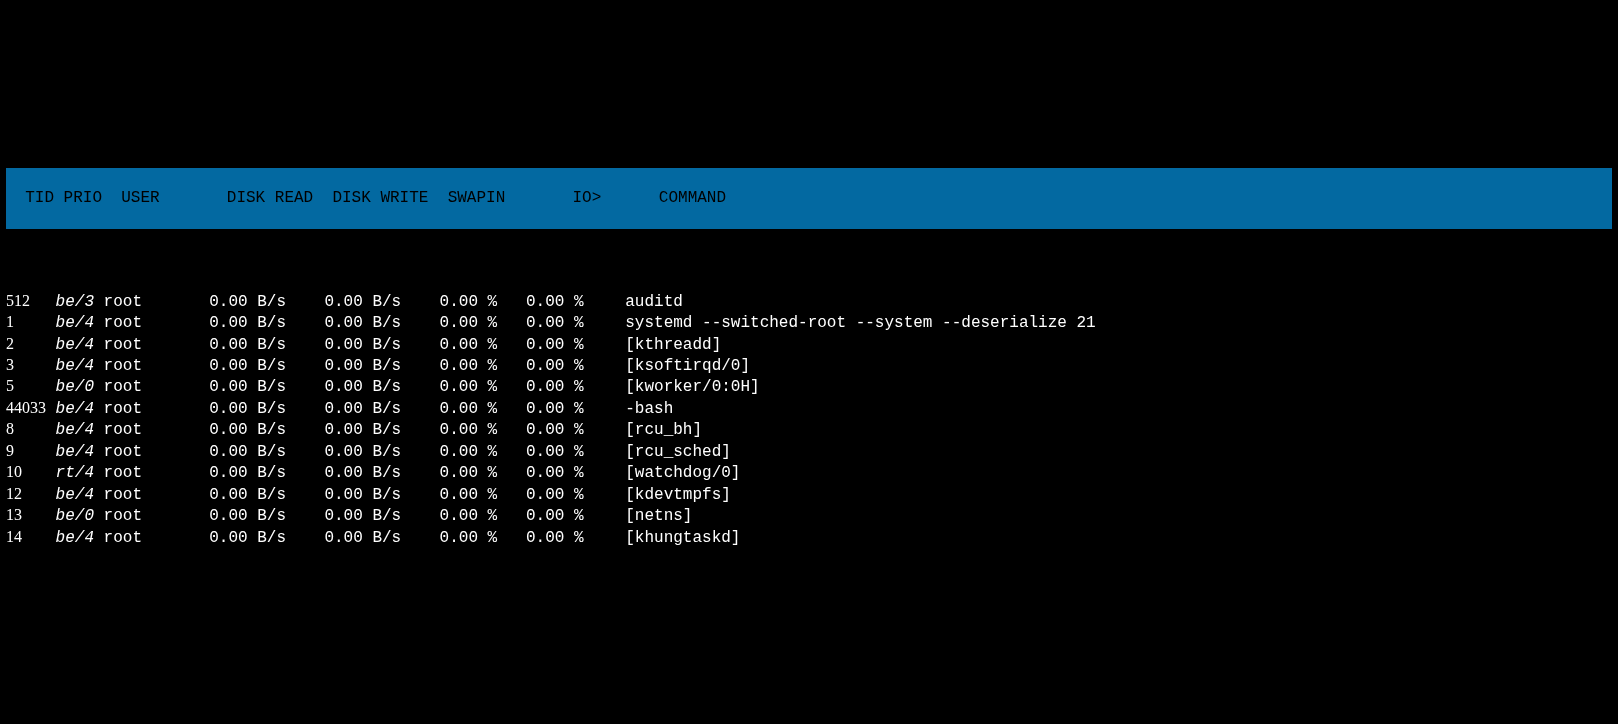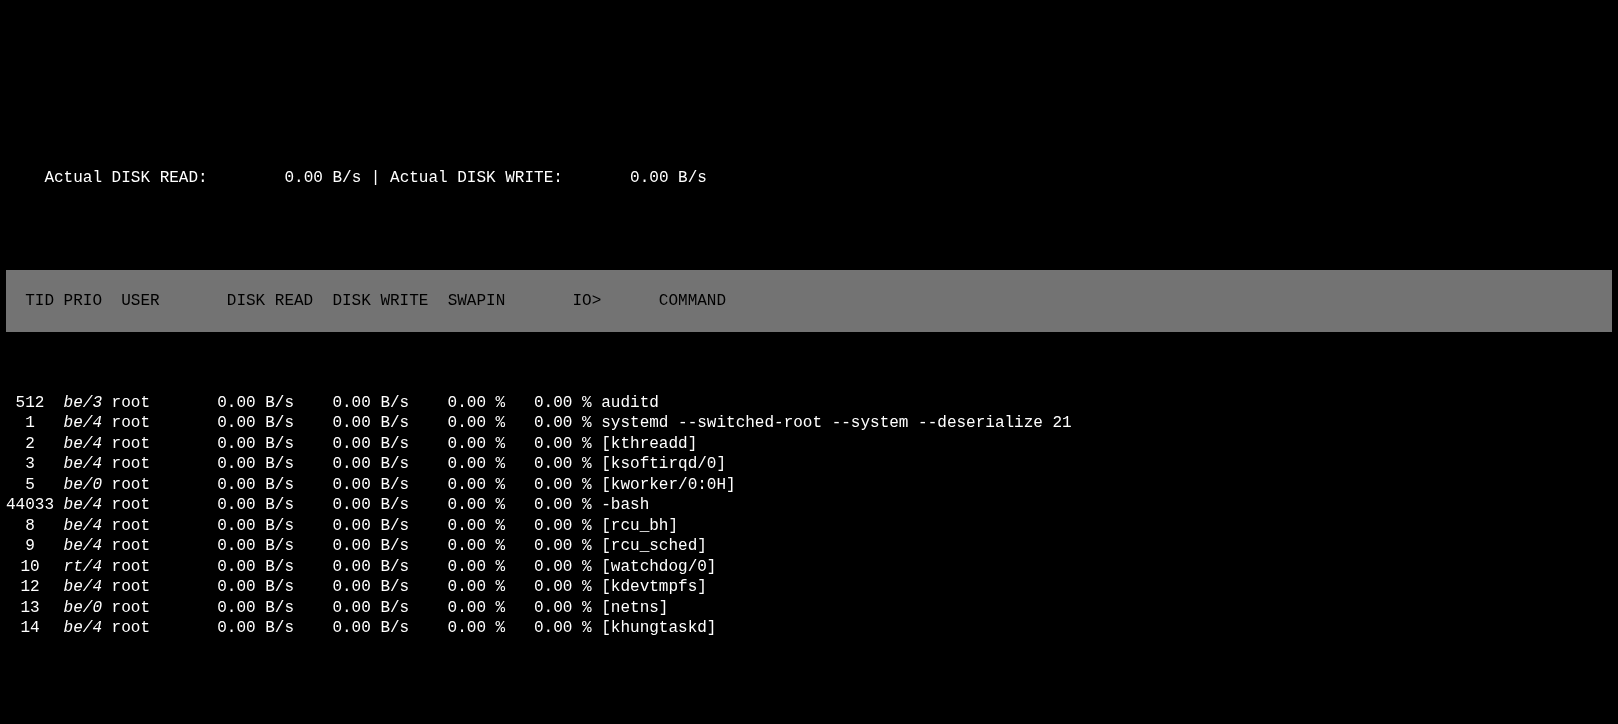--- a/index.html
+++ b/index.html
@@ -9,37 +9,37 @@
       color: #fff;
       font-family: "Courier New", monospace;
       font-size: 16px;
       line-height: 1.28;
       white-space: pre;
     }
     .terminal {
       padding: 4px 6px;
     }
     .header-row {
-      background: #737373;
+      background: #0369a1;
       color: #000;
     }
     .row span, .summary span, .header-row span {
       display: inline-block;
     }
-    .c-tid { width: 5ch; text-align: center; }
+    .c-tid { width: 5ch; text-align: left; font-family: Liberation Serif, serif; }
     .c-sp  { width: 1ch; }
     .c-prio{ width: 4ch; font-style: italic; }
     .c-user{ width: 9ch; }
     .c-dr  { width: 10ch; text-align: right; }
     .c-dw  { width: 11ch; text-align: right; }
     .c-sw  { width: 7ch; text-align: right; }
     .c-swu { width: 2ch; }
     .c-io  { width: 7ch; text-align: right; }
     .c-iou { width: 2ch; }
-    .c-cmd { padding-left: 0; }
+    .c-cmd { padding-left: 0; margin-left: 32px; }
 
     .h-tid { width: 5ch; text-align: right; }
     .h-prio{ width: 5ch; padding-left: 1ch; }
     .h-user{ width: 9ch; padding-left: 1ch;}
     .h-dr  { width: 11ch; text-align: right; }
     .h-dw  { width: 12ch; text-align: right; }
     .h-sw  { width: 8ch; text-align: right; }
     .h-io  { width: 10ch; text-align: right; padding-right:1ch;}
     .h-cmd { padding-left: 5ch; }
 
@@ -49,23 +49,20 @@
     .sum-lbl2 { width: 19ch; }
     .sum-val2 { width: 14ch; text-align: right; }
   </style>
 </head>
 <body>
 
 
 
 <div class="terminal">
 
-  <div class="summary">
-    <span class="sum-lbl1">Actual DISK READ:</span><span class="sum-val1">0.00 B/s</span><span class="sum-sep">|</span><span class="sum-lbl2">Actual DISK WRITE:</span><span class="sum-val2">0.00 B/s</span>
-  </div>
 
   <div class="header-row">
 <span class="h-tid">TID</span><span class="h-prio">PRIO</span><span class="h-user">USER</span><span class="h-dr">DISK READ</span><span class="h-dw">DISK WRITE</span><span class="h-sw">SWAPIN</span><span class="h-io">IO&gt;</span><span class="h-cmd">COMMAND</span>
   </div>
 
   <div id="rows"><div class="row"><span class="c-tid">512</span><span class="c-sp"> </span><span class="c-prio">be/3</span><span class="c-sp"> </span><span class="c-user">root</span><span class="c-dr">0.00 B/s</span><span class="c-sp"> </span><span class="c-dw">0.00 B/s</span><span class="c-sp"> </span><span class="c-sw">0.00</span><span class="c-swu"> %</span><span class="c-io">0.00</span><span class="c-iou"> %</span><span class="c-sp"> </span><span class="c-cmd">auditd</span></div><div class="row"><span class="c-tid">1</span><span class="c-sp"> </span><span class="c-prio">be/4</span><span class="c-sp"> </span><span class="c-user">root</span><span class="c-dr">0.00 B/s</span><span class="c-sp"> </span><span class="c-dw">0.00 B/s</span><span class="c-sp"> </span><span class="c-sw">0.00</span><span class="c-swu"> %</span><span class="c-io">0.00</span><span class="c-iou"> %</span><span class="c-sp"> </span><span class="c-cmd">systemd --switched-root --system --deserialize 21</span></div><div class="row"><span class="c-tid">2</span><span class="c-sp"> </span><span class="c-prio">be/4</span><span class="c-sp"> </span><span class="c-user">root</span><span class="c-dr">0.00 B/s</span><span class="c-sp"> </span><span class="c-dw">0.00 B/s</span><span class="c-sp"> </span><span class="c-sw">0.00</span><span class="c-swu"> %</span><span class="c-io">0.00</span><span class="c-iou"> %</span><span class="c-sp"> </span><span class="c-cmd">[kthreadd]</span></div><div class="row"><span class="c-tid">3</span><span class="c-sp"> </span><span class="c-prio">be/4</span><span class="c-sp"> </span><span class="c-user">root</span><span class="c-dr">0.00 B/s</span><span class="c-sp"> </span><span class="c-dw">0.00 B/s</span><span class="c-sp"> </span><span class="c-sw">0.00</span><span class="c-swu"> %</span><span class="c-io">0.00</span><span class="c-iou"> %</span><span class="c-sp"> </span><span class="c-cmd">[ksoftirqd/0]</span></div><div class="row"><span class="c-tid">5</span><span class="c-sp"> </span><span class="c-prio">be/0</span><span class="c-sp"> </span><span class="c-user">root</span><span class="c-dr">0.00 B/s</span><span class="c-sp"> </span><span class="c-dw">0.00 B/s</span><span class="c-sp"> </span><span class="c-sw">0.00</span><span class="c-swu"> %</span><span class="c-io">0.00</span><span class="c-iou"> %</span><span class="c-sp"> </span><span class="c-cmd">[kworker/0:0H]</span></div><div class="row"><span class="c-tid">44033</span><span class="c-sp"> </span><span class="c-prio">be/4</span><span class="c-sp"> </span><span class="c-user">root</span><span class="c-dr">0.00 B/s</span><span class="c-sp"> </span><span class="c-dw">0.00 B/s</span><span class="c-sp"> </span><span class="c-sw">0.00</span><span class="c-swu"> %</span><span class="c-io">0.00</span><span class="c-iou"> %</span><span class="c-sp"> </span><span class="c-cmd">-bash</span></div><div class="row"><span class="c-tid">8</span><span class="c-sp"> </span><span class="c-prio">be/4</span><span class="c-sp"> </span><span class="c-user">root</span><span class="c-dr">0.00 B/s</span><span class="c-sp"> </span><span class="c-dw">0.00 B/s</span><span class="c-sp"> </span><span class="c-sw">0.00</span><span class="c-swu"> %</span><span class="c-io">0.00</span><span class="c-iou"> %</span><span class="c-sp"> </span><span class="c-cmd">[rcu_bh]</span></div><div class="row"><span class="c-tid">9</span><span class="c-sp"> </span><span class="c-prio">be/4</span><span class="c-sp"> </span><span class="c-user">root</span><span class="c-dr">0.00 B/s</span><span class="c-sp"> </span><span class="c-dw">0.00 B/s</span><span class="c-sp"> </span><span class="c-sw">0.00</span><span class="c-swu"> %</span><span class="c-io">0.00</span><span class="c-iou"> %</span><span class="c-sp"> </span><span class="c-cmd">[rcu_sched]</span></div><div class="row"><span class="c-tid">10</span><span class="c-sp"> </span><span class="c-prio">rt/4</span><span class="c-sp"> </span><span class="c-user">root</span><span class="c-dr">0.00 B/s</span><span class="c-sp"> </span><span class="c-dw">0.00 B/s</span><span class="c-sp"> </span><span class="c-sw">0.00</span><span class="c-swu"> %</span><span class="c-io">0.00</span><span class="c-iou"> %</span><span class="c-sp"> </span><span class="c-cmd">[watchdog/0]</span></div><div class="row"><span class="c-tid">12</span><span class="c-sp"> </span><span class="c-prio">be/4</span><span class="c-sp"> </span><span class="c-user">root</span><span class="c-dr">0.00 B/s</span><span class="c-sp"> </span><span class="c-dw">0.00 B/s</span><span class="c-sp"> </span><span class="c-sw">0.00</span><span class="c-swu"> %</span><span class="c-io">0.00</span><span class="c-iou"> %</span><span class="c-sp"> </span><span class="c-cmd">[kdevtmpfs]</span></div><div class="row"><span class="c-tid">13</span><span class="c-sp"> </span><span class="c-prio">be/0</span><span class="c-sp"> </span><span class="c-user">root</span><span class="c-dr">0.00 B/s</span><span class="c-sp"> </span><span class="c-dw">0.00 B/s</span><span class="c-sp"> </span><span class="c-sw">0.00</span><span class="c-swu"> %</span><span class="c-io">0.00</span><span class="c-iou"> %</span><span class="c-sp"> </span><span class="c-cmd">[netns]</span></div><div class="row"><span class="c-tid">14</span><span class="c-sp"> </span><span class="c-prio">be/4</span><span class="c-sp"> </span><span class="c-user">root</span><span class="c-dr">0.00 B/s</span><span class="c-sp"> </span><span class="c-dw">0.00 B/s</span><span class="c-sp"> </span><span class="c-sw">0.00</span><span class="c-swu"> %</span><span class="c-io">0.00</span><span class="c-iou"> %</span><span class="c-sp"> </span><span class="c-cmd">[khungtaskd]</span></div></div>
   
 </div>
 
 

